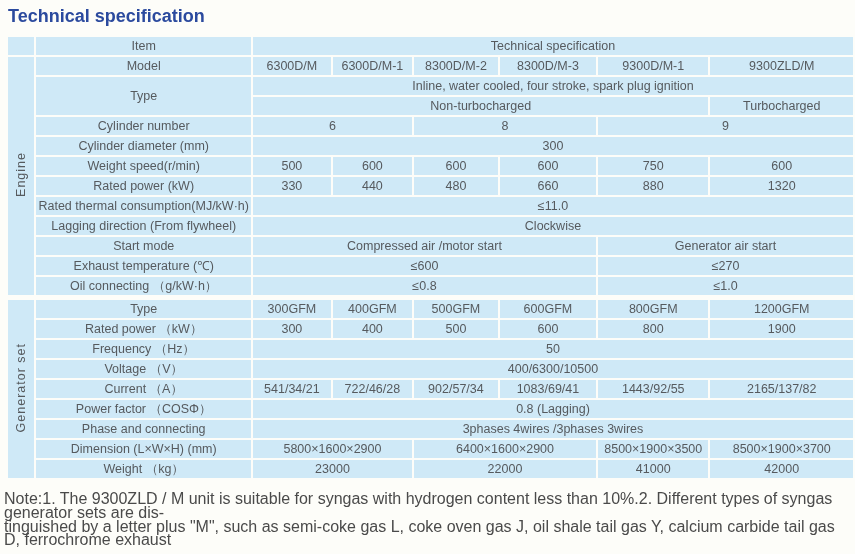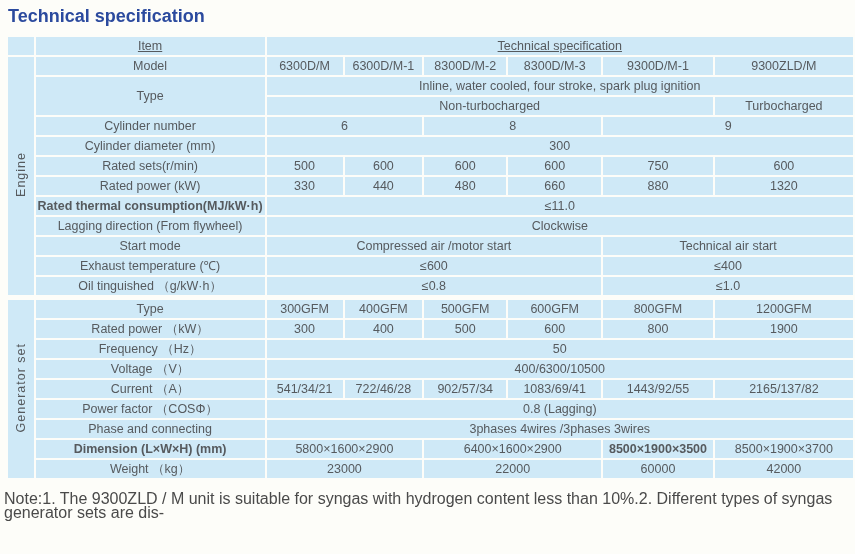--- a/index.html
+++ b/index.html
@@ -30,36 +30,35 @@
     text-align:center;
     vertical-align:middle;
     white-space:nowrap;
     overflow:hidden;
     padding:0 2px;
   }
   td.hcell{
     background:#3b5b9c;
     color:#ffffff;
     font-size:13px;
-    text-decoration:underline;
   }
   td.item{
     text-align:left;
     padding-left:9px;
   }
   td.vlabel{padding:0;}
   td.vlabel span{
     display:inline-block;
     writing-mode:vertical-rl;
     transform:rotate(180deg);
     font-size:12.5px;
     color:#565a5e;
     letter-spacing:1px;
   }
-  .sm{font-size:10.8px;font-weight:bold;}
+  .sm{font-size:10.8px;}
   tr.gap-row td{background:transparent;height:1px;padding:0;}
   .note{
     color:#4a4a4a;
     font-size:16px;
     line-height:13.8px;
     margin:12px 0 0 4px;
     width:842px;
   }
 </style>
 </head>
@@ -109,21 +108,21 @@
       <td class="item">Cylinder number</td>
       <td colspan="2">6</td>
       <td colspan="2">8</td>
       <td colspan="2">9</td>
     </tr>
     <tr>
       <td class="item">Cylinder diameter (mm)</td>
       <td colspan="6">300</td>
     </tr>
     <tr>
-      <td class="item">Rated sets(r/min)</td>
+      <td class="item">Weight speed(r/min)</td>
       <td>500</td>
       <td>600</td>
       <td>600</td>
       <td>600</td>
       <td>750</td>
       <td>600</td>
     </tr>
     <tr>
       <td class="item">Rated power (kW)</td>
       <td>330</td>
@@ -137,29 +136,29 @@
       <td class="item sm">Rated thermal consumption(MJ/kW·h)</td>
       <td colspan="6">≤11.0</td>
     </tr>
     <tr>
       <td class="item">Lagging direction (From flywheel)</td>
       <td colspan="6">Clockwise</td>
     </tr>
     <tr>
       <td class="item">Start mode</td>
       <td colspan="4">Compressed air /motor start</td>
-      <td colspan="2">Technical air start</td>
+      <td colspan="2">Generator air start</td>
     </tr>
     <tr>
       <td class="item">Exhaust temperature (℃)</td>
       <td colspan="4">≤600</td>
-      <td colspan="2">≤400</td>
-    </tr>
-    <tr>
-      <td class="item">Oil tinguished （g/kW·h）</td>
+      <td colspan="2">≤270</td>
+    </tr>
+    <tr>
+      <td class="item">Oil connecting （g/kW·h）</td>
       <td colspan="4">≤0.8</td>
       <td colspan="2">≤1.0</td>
     </tr>
 
     <tr class="gap-row">
           <td colspan="8"></td>
         </tr>
 
     <tr>
       <td class="vlabel" rowspan="9"><span>Generator set</span></td>
@@ -209,22 +208,23 @@
       <td class="item sm">Dimension (L×W×H)  (mm)</td>
       <td colspan="2">5800×1600×2900</td>
       <td colspan="2">6400×1600×2900</td>
       <td class="sm">8500×1900×3500</td>
       <td>8500×1900×3700</td>
     </tr>
     <tr>
       <td class="item">Weight （kg）</td>
       <td colspan="2">23000</td>
       <td colspan="2">22000</td>
-      <td>60000</td>
+      <td>41000</td>
       <td>42000</td>
     </tr>
   </tbody>
     </table>
 
   <div class="note">
     <div>Note:1. The 9300ZLD / M unit is suitable for syngas with hydrogen content less than 10%.2. Different types of syngas generator sets are dis-</div>
+    <div>tinguished by a letter plus "M", such as semi-coke gas L, coke oven gas J, oil shale tail gas Y, calcium carbide tail gas D, ferrochrome exhaust</div>
   </div>
 </div>
 
 </body></html>

